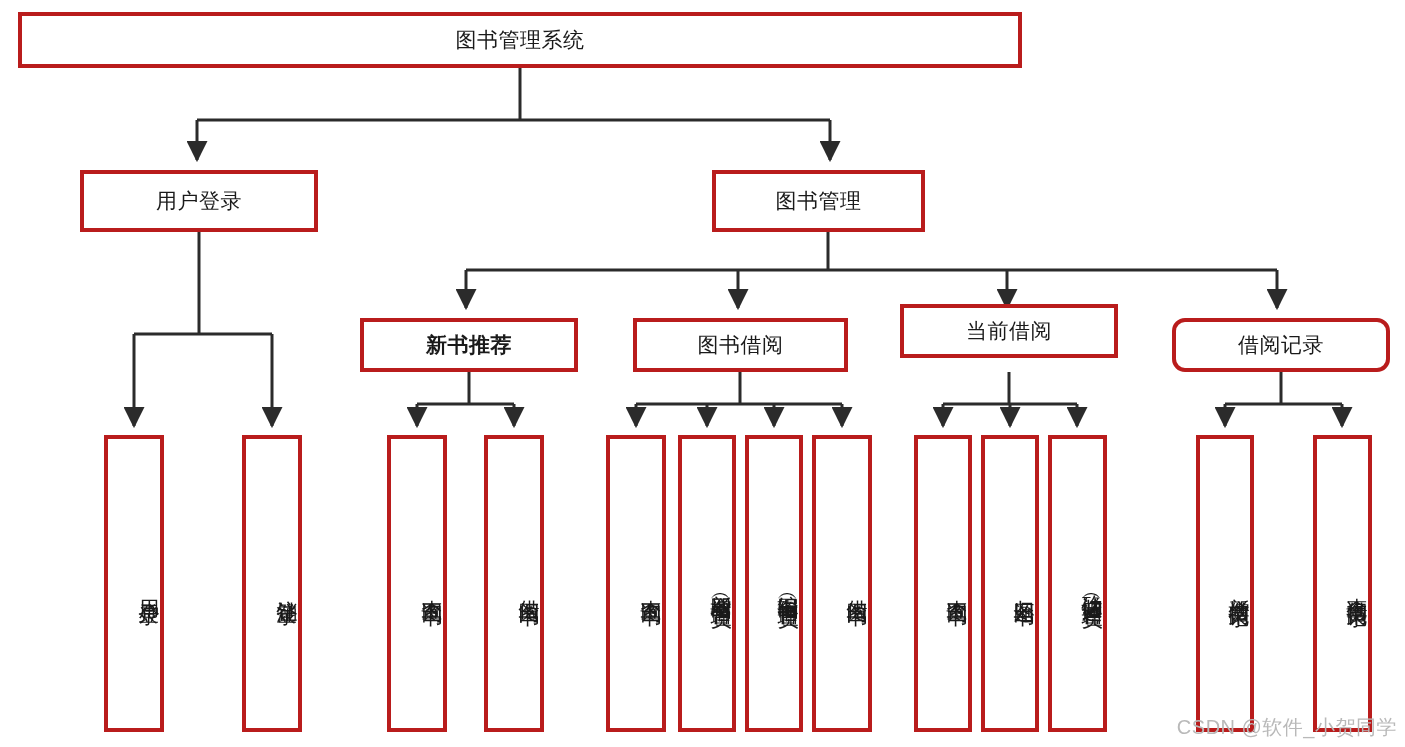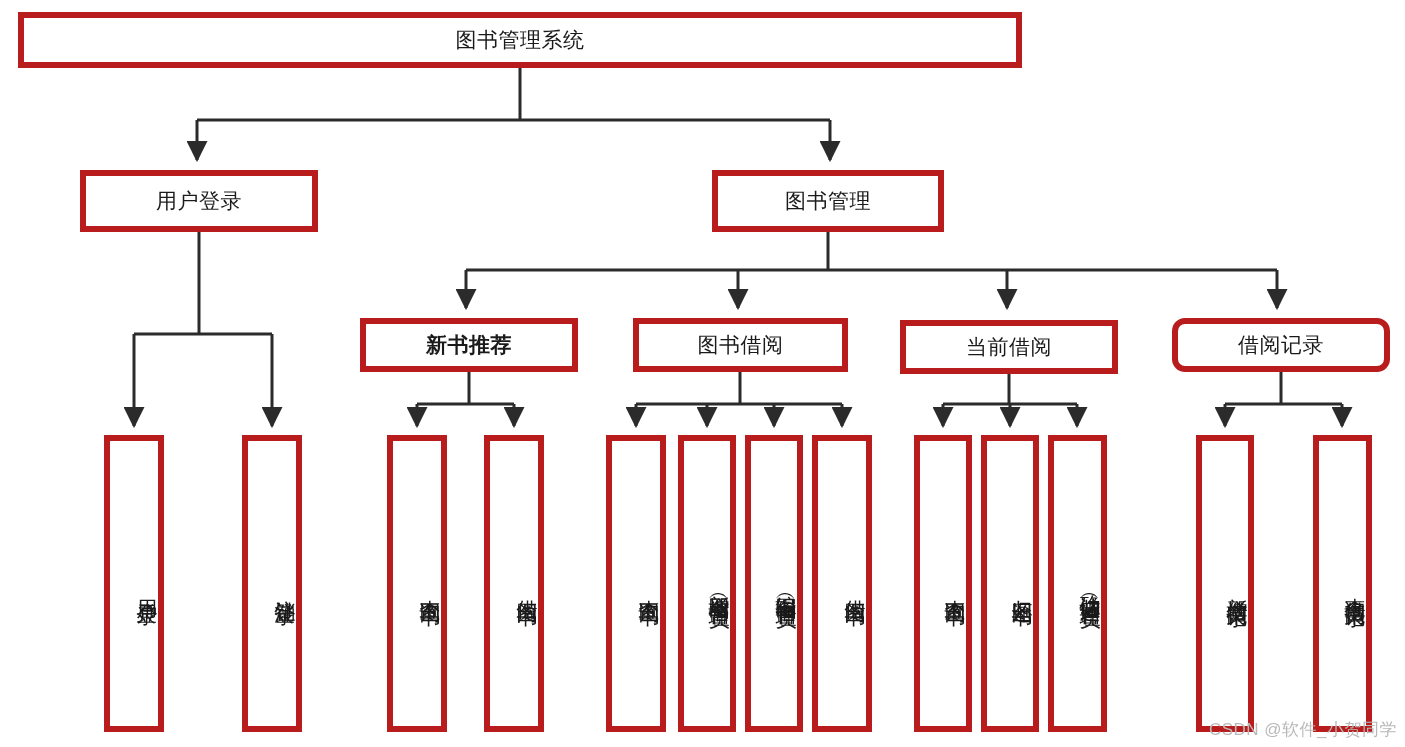--- a/index.html
+++ b/index.html
@@ -19,21 +19,21 @@
     position: absolute;
     left: 0;
     top: 0;
     width: 1405px;
     height: 747px;
     pointer-events: none;
   }
   .node {
     position: absolute;
     box-sizing: border-box;
-    border: 6px solid #b91c1c;
+    border: 4px solid #b91c1c;
     background: #ffffff;
     display: flex;
     align-items: center;
     justify-content: center;
     color: #1a1a1a;
   }
   .node.horizontal {
     font-size: 21px;
     letter-spacing: 0.5px;
   }
@@ -49,21 +49,21 @@
   }
   .node.vertical .label {
     writing-mode: vertical-rl;
     text-orientation: upright;
     white-space: nowrap;
   }
   .watermark {
     position: absolute;
     right: 8px;
     bottom: 6px;
-    font-size: 17px;
+    font-size: 20px;
     color: #b9b9b9;
     letter-spacing: 0.5px;
     white-space: nowrap;
   }
 </style>
 </head>
 <body>
 
 <div id="canvas">
 
@@ -117,31 +117,31 @@
     </g>
   </svg>
 
   <div class="node horizontal" style="left: 18px; top: 12px; width: 1004px; height: 56px;">
     <span class="label">图书管理系统</span>
   </div>
 
   <div class="node horizontal" style="left: 80px; top: 170px; width: 238px; height: 62px;">
     <span class="label">用户登录</span>
   </div>
-  <div class="node horizontal" style="left: 712px; top: 170px; width: 232px; height: 62px;">
+  <div class="node horizontal" style="left: 712px; top: 170px; width: 213px; height: 62px;">
     <span class="label">图书管理</span>
   </div>
 
   <div class="node horizontal" style="left: 360px; top: 318px; width: 218px; height: 54px; font-weight: bold;">
     <span class="label">新书推荐</span>
   </div>
   <div class="node horizontal" style="left: 633px; top: 318px; width: 215px; height: 54px;">
     <span class="label">图书借阅</span>
   </div>
-  <div class="node horizontal" style="left: 900px; top: 320px; width: 218px; height: 54px;">
+  <div class="node horizontal" style="left: 900px; top: 304px; width: 218px; height: 54px;">
     <span class="label">当前借阅</span>
   </div>
   <div class="node horizontal" style="left: 1172px; top: 318px; width: 218px; height: 54px; border-radius: 13px;">
     <span class="label">借阅记录</span>
   </div>
 
   <div class="node vertical" style="left: 104px; top: 435px; width: 60px; height: 297px;">
     <span class="label">用户登录</span>
   </div>
   <div class="node vertical" style="left: 242px; top: 435px; width: 60px; height: 297px;">

